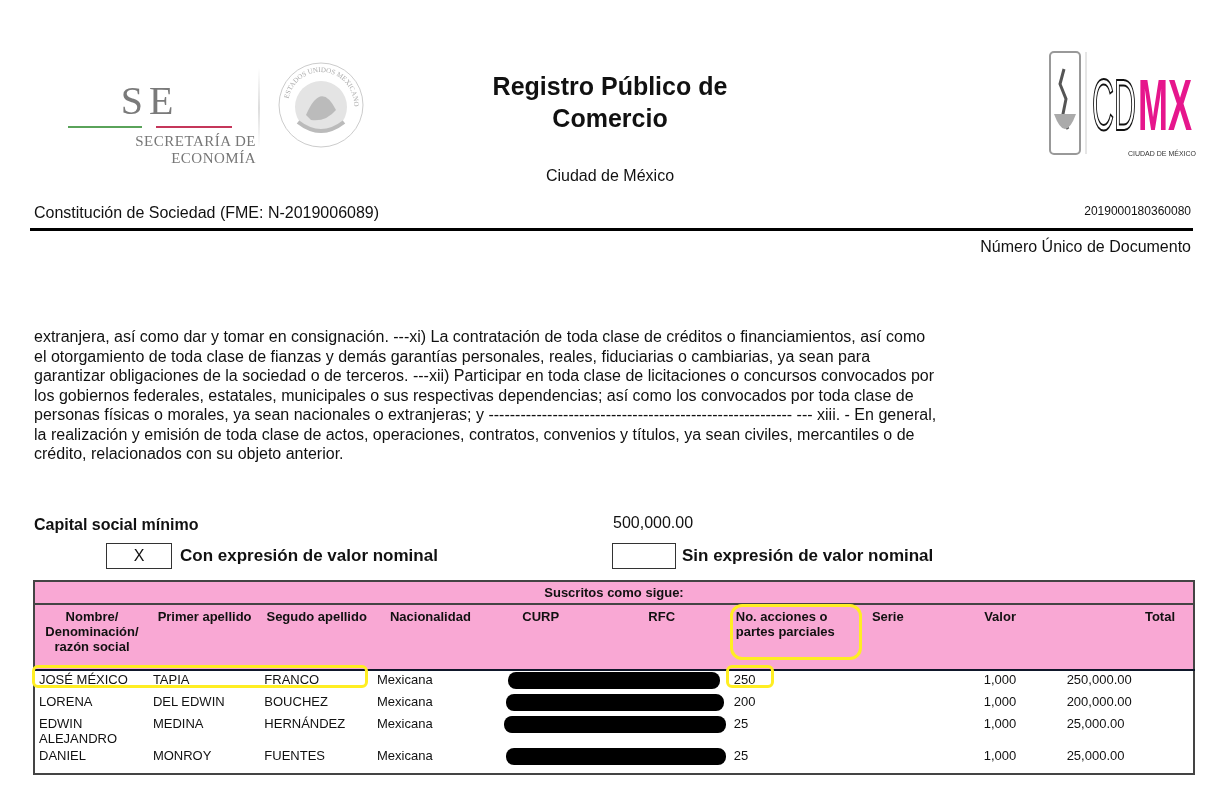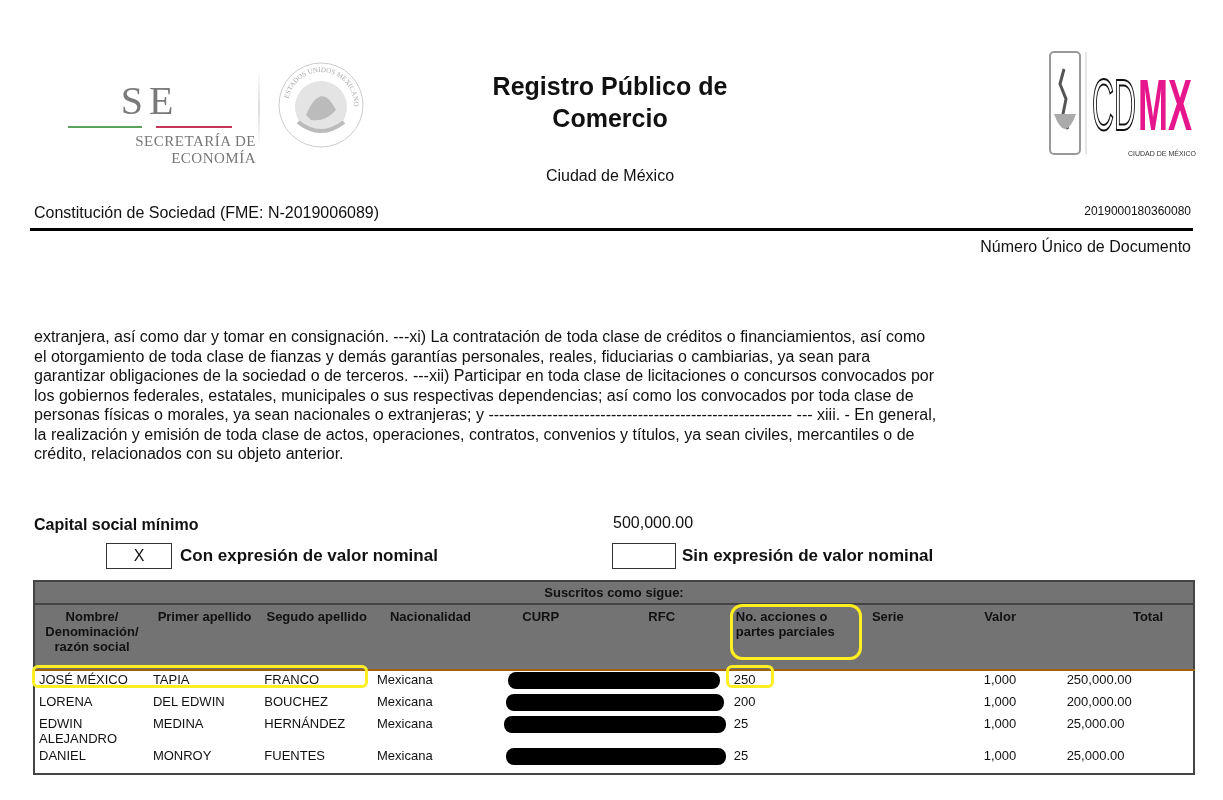--- a/index.html
+++ b/index.html
@@ -31,23 +31,23 @@
   .para { left:34px; top:327px; width:1165px; font-size:16px; line-height:19.5px; }
   .para p { margin:0; white-space:nowrap; }
 
   .cap-label { left:34px; top:516px; font-size:16px; font-weight:bold; }
   .cap-value { left:613px; top:514px; font-size:16px; }
   .chk { position:absolute; height:24px; border:1px solid #333; background:#fff; font-size:16px; text-align:center; line-height:24px; }
   .chk-label { position:absolute; font-size:17px; font-weight:bold; }
 
   table.shares { position:absolute; left:33px; top:580px; width:1162px; border-collapse:collapse;
      border:2px solid #444; font-size:13px; }
-  table.shares th { background:#737373; font-weight:bold; vertical-align:top; padding:4px 6px 0 6px; line-height:15px; }
+  table.shares th { background:#f9a8d4; font-weight:bold; vertical-align:top; padding:4px 6px 0 6px; line-height:15px; }
   table.shares tr.cap th { text-align:center; padding:3px 0 3px 0; border-bottom:2px solid #444; }
-  table.shares tr.head th { height:60px; border-bottom:2px solid #a16207; }
+  table.shares tr.head th { height:60px; border-bottom:2px solid #0f172a; }
   table.shares td { padding:1px 4px; vertical-align:top; line-height:15px; height:19px; }
   .c { text-align:center; } .l { text-align:left; } .r { text-align:right; }
   .redact { display:inline-block; background:#000; border-radius:8px; height:17px; }
   .hl { position:absolute; border:3px solid #ffee22; border-radius:6px; pointer-events:none; }
 </style>
 </head>
 <body>
 
 <div class="abs se-logo">
   <div class="se-letters">SE</div>
@@ -127,21 +127,21 @@
   <tr class="head">
     <th class="c">Nombre/ Denominación/ razón  social</th>
     <th class="c">Primer apellido</th>
     <th class="c">Segudo apellido</th>
     <th class="c">Nacionalidad</th>
     <th class="c">CURP</th>
     <th class="c">RFC</th>
     <th class="l">No. acciones o partes parciales</th>
     <th class="l">Serie</th>
     <th class="c">Valor</th>
-    <th class="r" style="padding-right:30px">Total</th>
+    <th class="r" style="padding-right:18px">Total</th>
   </tr>
   <tr>
     <td>JOSÉ MÉXICO</td>
     <td>TAPIA</td>
     <td>FRANCO</td>
     <td>Mexicana</td>
     <td colspan="2" style="padding-left:20px"><span class="redact" style="width:212px"></span></td>
     <td>250</td>
     <td></td>
     <td class="c">1,000</td>

